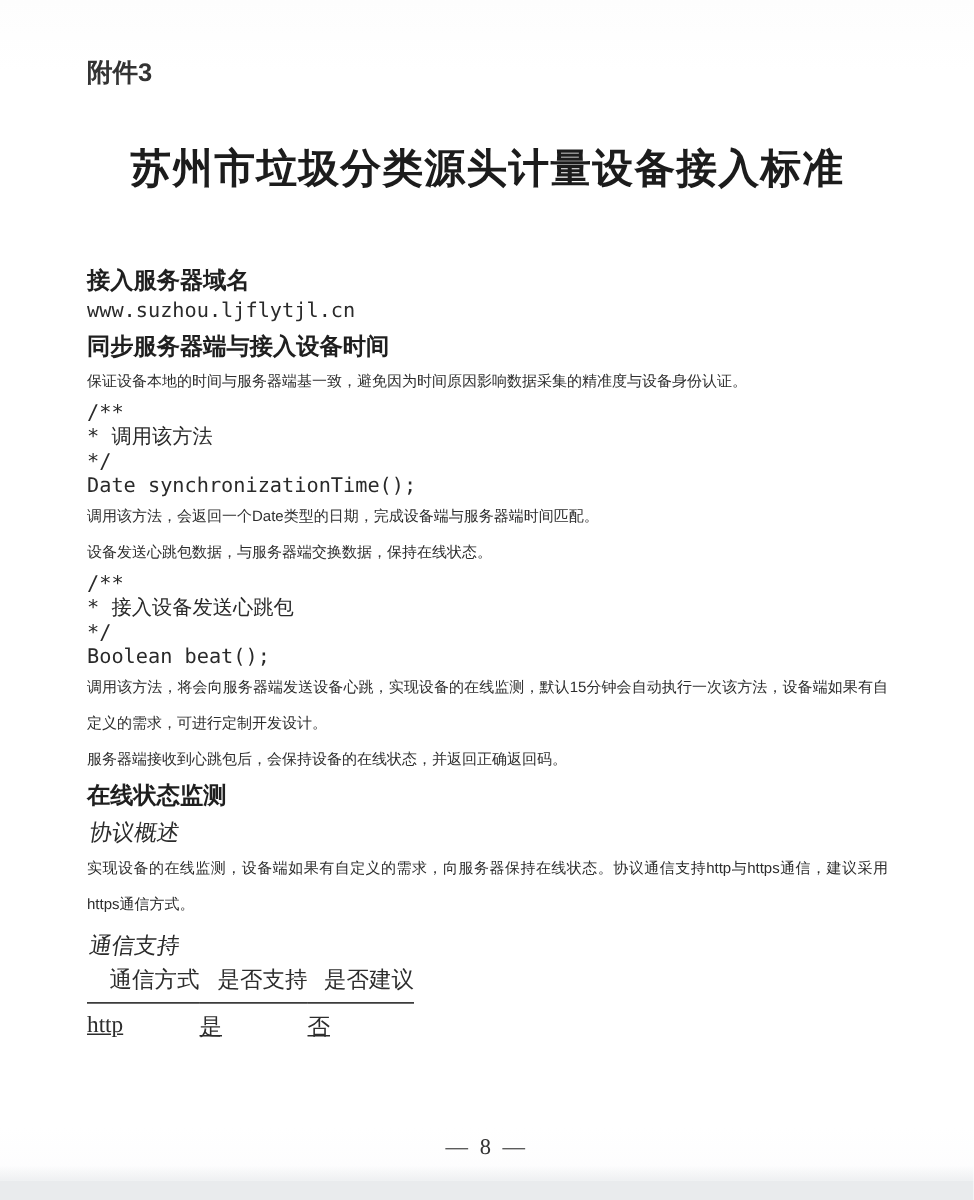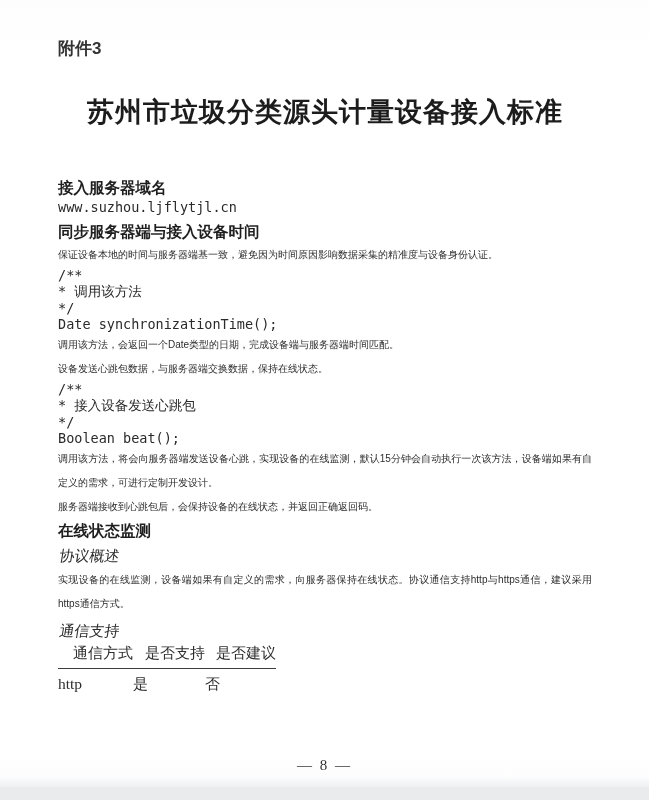--- a/index.html
+++ b/index.html
@@ -80,20 +80,21 @@
     text-align:right;
     padding:0 0 5px 0;
     border-bottom:1.6px solid #3c3c3c;
   }
   table.comm-table th.c1 { width:75px; }
   table.comm-table th.c2 { width:72px; }
   table.comm-table th.c3 { width:71px; }
   table.comm-table td {
     padding:6px 0 0 0;
     text-align:left;
+    text-decoration:underline;
   }
   td.latin {
     font-family:"Liberation Serif","DejaVu Serif",serif;
     font-size:15.5px;
   }
   .page-number {
     position:absolute;
     left:0; right:0;
     bottom:26px;
     text-align:center;

